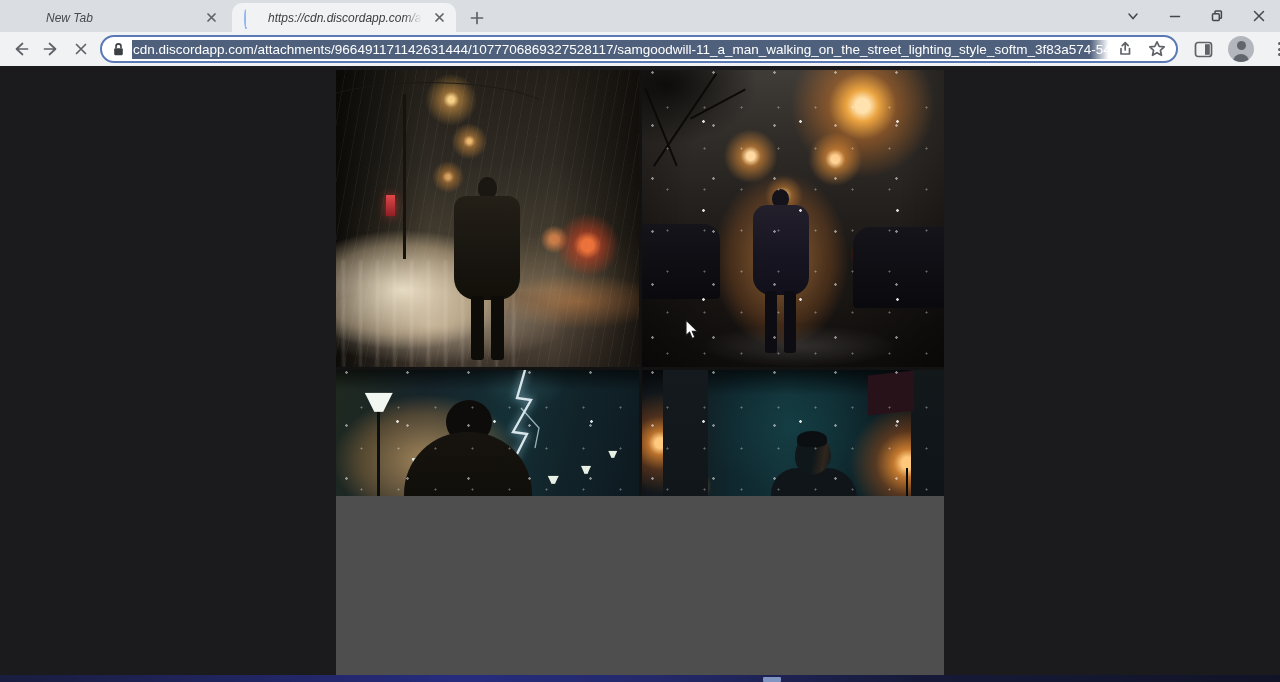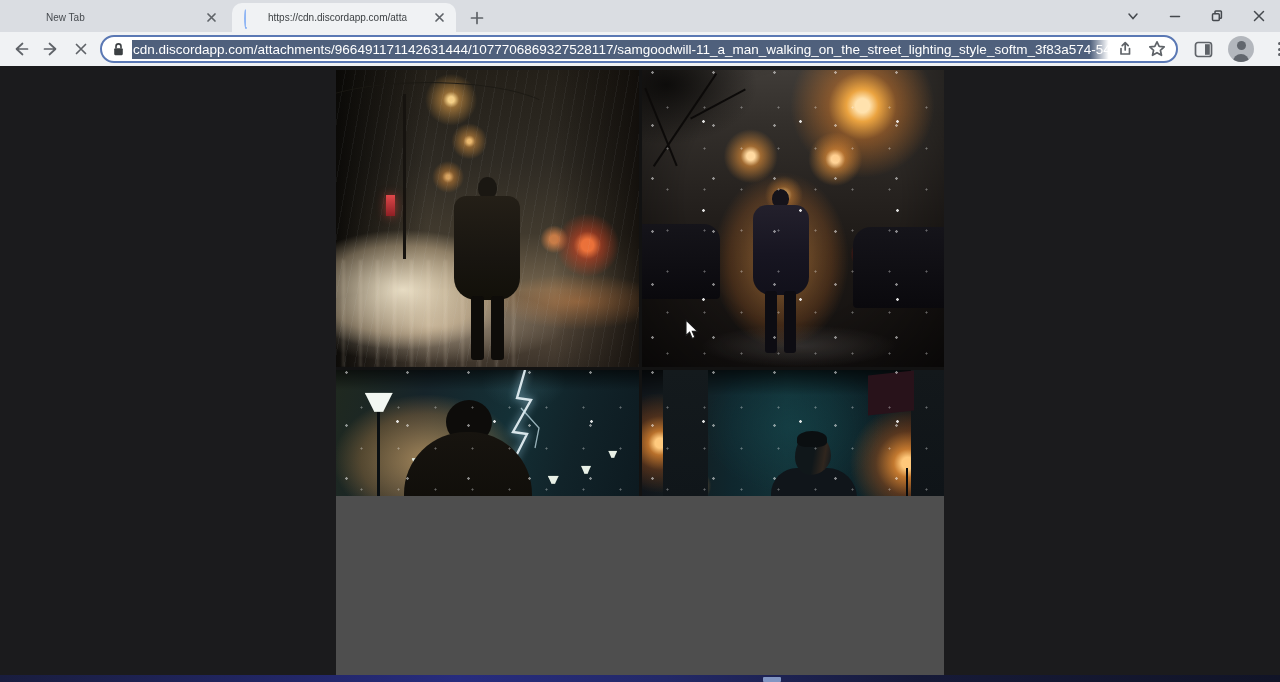--- a/index.html
+++ b/index.html
@@ -5,21 +5,21 @@
   * { margin:0; padding:0; box-sizing:border-box; }
   html,body { width:1280px; height:682px; overflow:hidden; background:#000; }
   body { font-family:"Liberation Sans", sans-serif; }
   .browser { position:relative; width:1280px; height:682px; overflow:hidden; background:#1b1b1d; }
 
   
   .tabstrip { position:absolute; top:0; left:0; width:1280px; height:32px; background:#dadde2; }
   .tab { position:absolute; top:3px; height:29px; display:flex; align-items:center; cursor:default; }
   .tab.inactive { left:10px; width:218px; border-radius:8px 8px 0 0; }
   .tab.active  { left:232px; width:224px; background:#f0f2f4; border-radius:10px 10px 0 0; }
-  .tab-title { font-size:10px; color:#474b50; white-space:nowrap; overflow:hidden; flex:1; margin-left:8px; position:relative; }
+  .tab-title { font-size:12px; color:#474b50; white-space:nowrap; overflow:hidden; flex:1; margin-left:8px; position:relative;font-style:italic; }
   .tab.active .tab-title { color:#3c4043; }
   .tab-title .fade { position:absolute; right:0; top:0; bottom:0; width:22px; }
   .tab.inactive .fade { background:linear-gradient(90deg, rgba(218,221,226,0), #dadde2 80%); }
   .tab.active .fade { background:linear-gradient(90deg, rgba(240,242,244,0), #f0f2f4 80%); }
   .fav-wrap { width:16px; height:16px; margin-left:12px; flex:none; }
   .chrome-fav { width:16px; height:16px; border-radius:50%;
     background: radial-gradient(circle at 50% 50%, #ffffff 0 3px, #8d9197 3px 4.6px, transparent 4.6px),
                 conic-gradient(#7e8287 0 33%, #aab0b6 0 66%, #cdd1d6 0 100%); }
   .spinner { width:13px; height:13px; border-radius:50%; border:2px solid transparent;
     border-bottom-color:#4285f4; border-left-color:rgba(66,133,244,.55); transform:rotate(-15deg); }

